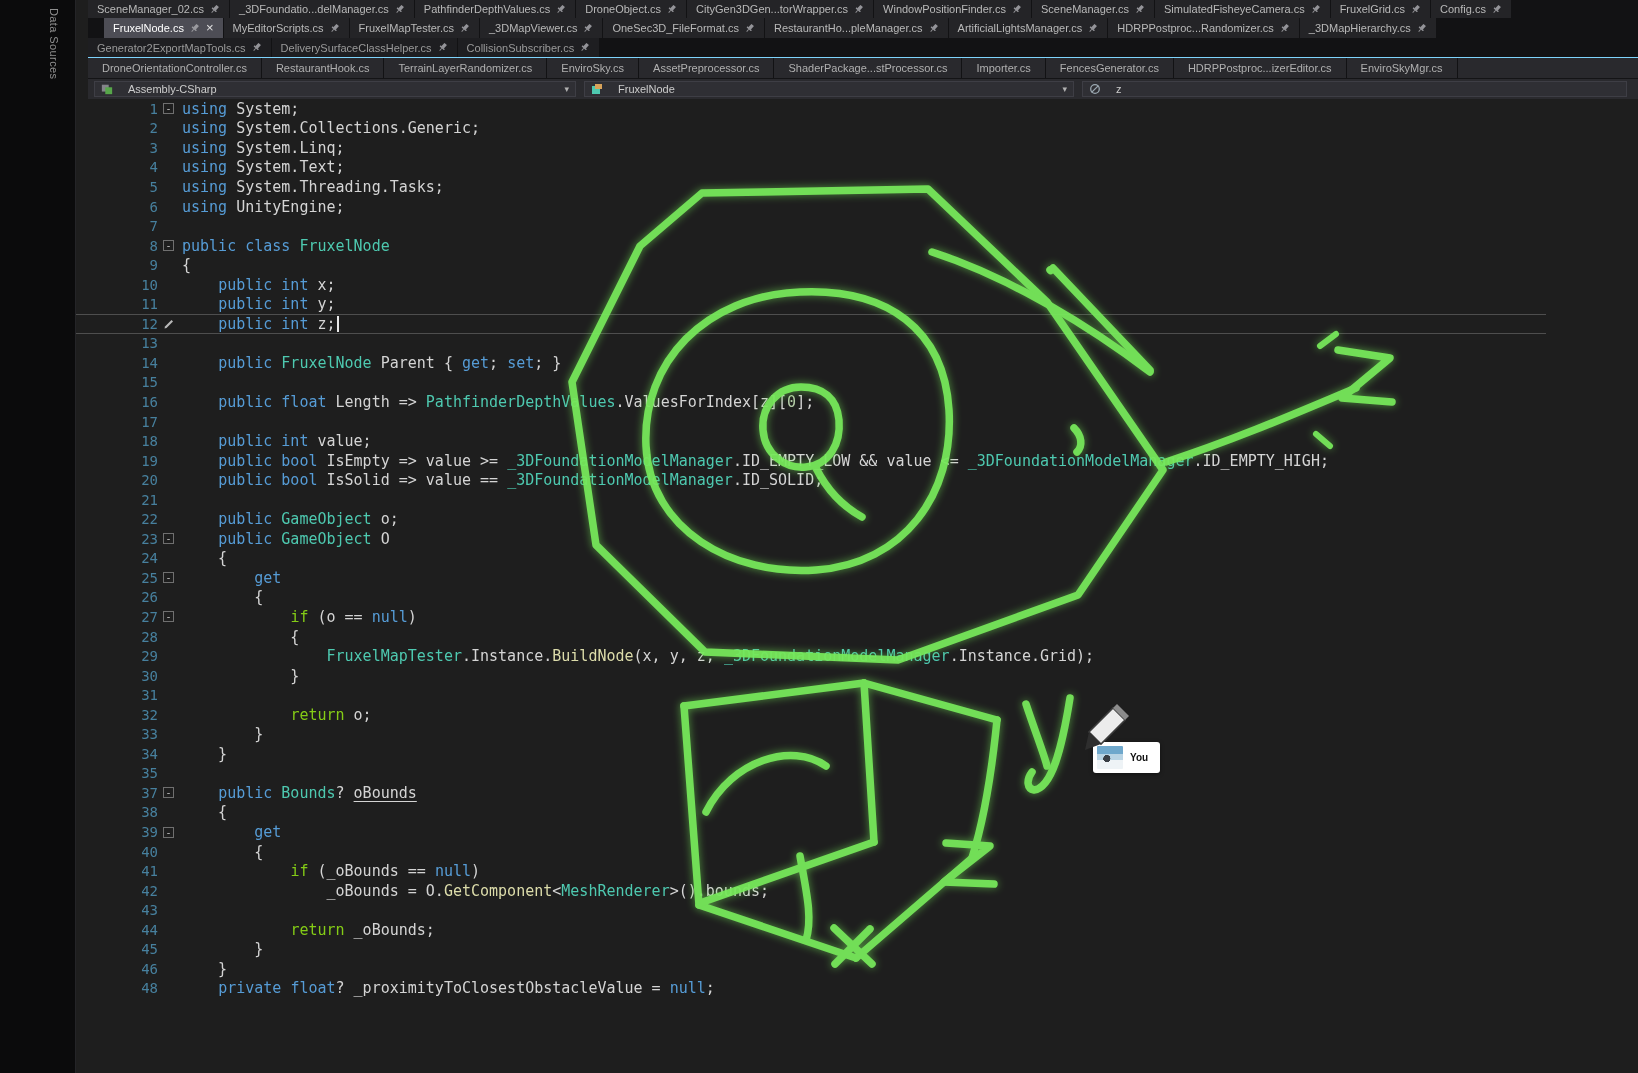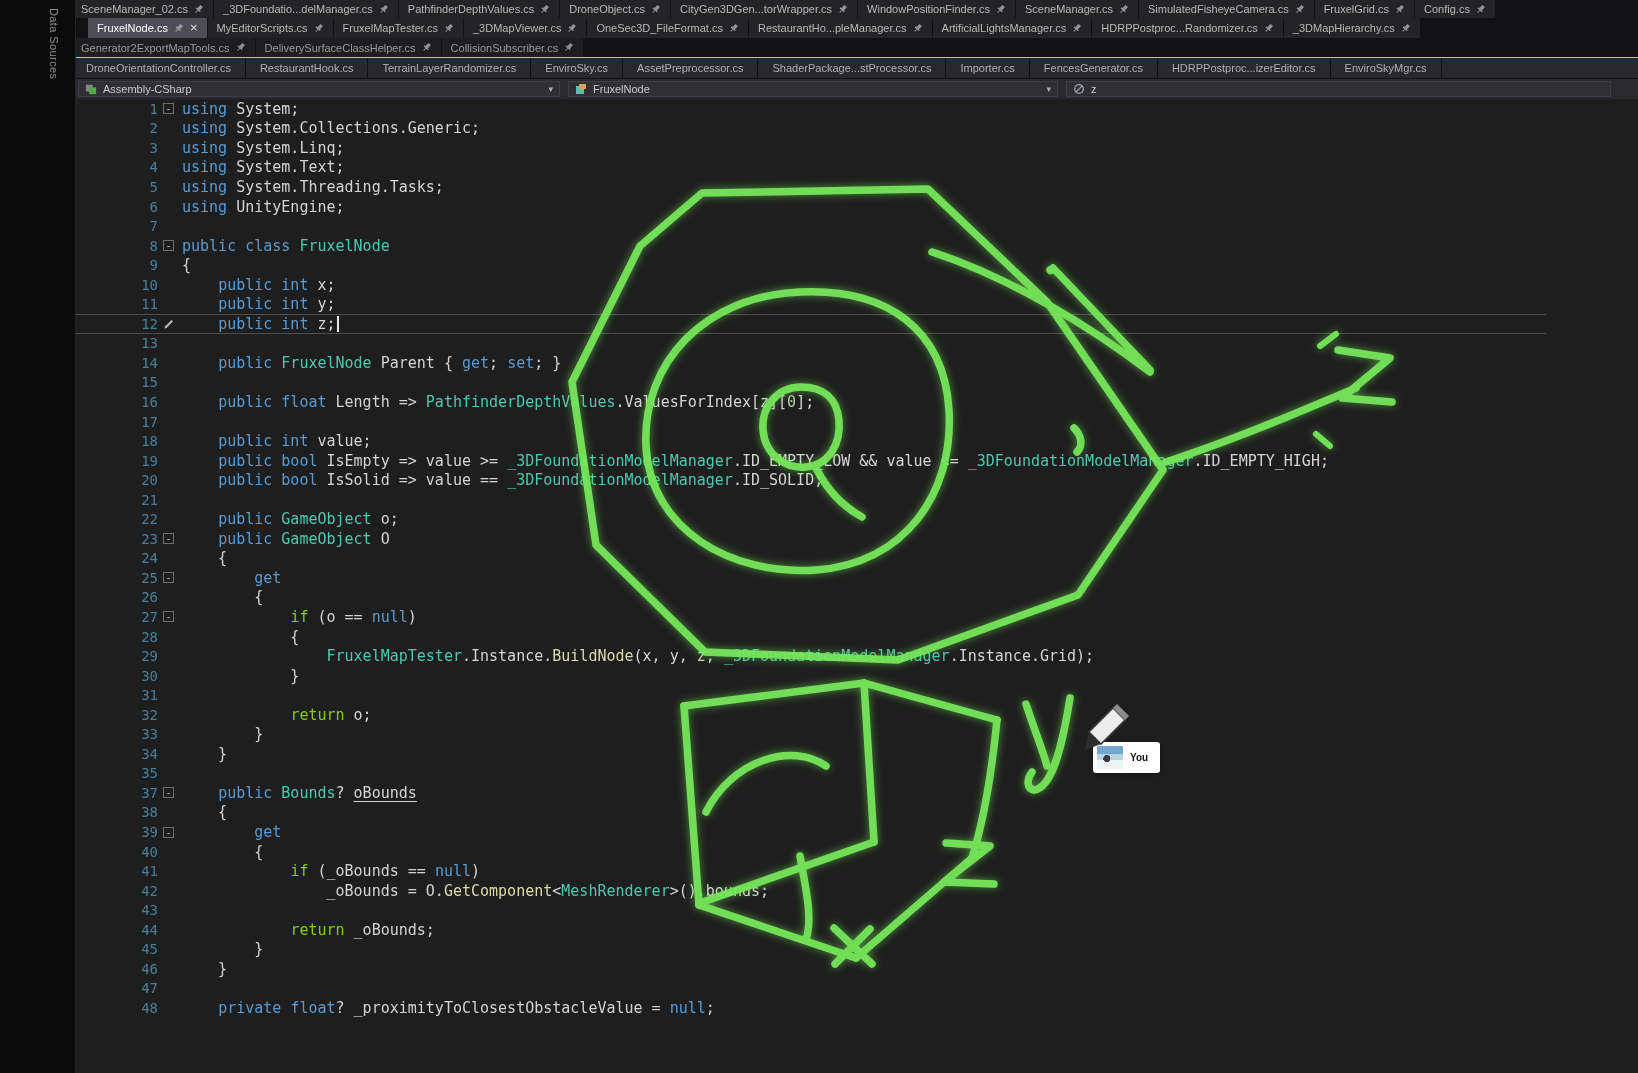--- a/index.html
+++ b/index.html
@@ -2,35 +2,35 @@
 <html><head>
 <meta charset="utf-8">
 <style>
   html,body{margin:0;padding:0;background:#000;}
   .screen{position:relative;width:1638px;height:1073px;background:#1e1e1e;overflow:hidden;
           font-family:"Liberation Sans",sans-serif;}
   
   .rail{position:absolute;left:0;top:0;width:76px;height:100%;background:#0b0b0c;border-right:1px solid #242427;z-index:6;box-sizing:border-box;}
   .rail-label{position:absolute;top:8px;left:48px;writing-mode:vertical-rl;font-size:11px;color:#8f8f8f;letter-spacing:.4px;cursor:pointer;}
   
-  .topbars{position:absolute;left:72px;top:0;right:0;z-index:5;}
+  .topbars{position:absolute;left:88px;top:0;right:0;z-index:5;}
   .tab-row{display:flex;align-items:stretch;background:#121214;overflow:hidden;}
   .row1{height:18px}.row2{height:20px}.row3{height:19px}
   .row4{height:20px;background:#29292d;border-top:1px solid #7dd3fc;}
   .tab{display:flex;align-items:center;gap:5px;padding:0 9px;font-size:11px;color:#b9b9b9;
        background:#242427;margin-right:1px;cursor:pointer;white-space:nowrap;flex:none;}
   .row3 .tab{background:#1e1e21;color:#9a9a9a;}
   .row4 .tab{background:#29292d;color:#b0b0b0;border-right:1px solid #121214;margin-right:0;padding:0 14px;}
   .tab.active{background:#4d4d55;color:#ffffff;margin-left:16px;}
   .tab-close{font-size:13px;line-height:10px;color:#e0e0e0;margin-left:1px;cursor:pointer;}
   .pin{opacity:.85;flex:none;}
   
   .navbar{display:flex;align-items:center;height:20px;background:#2a2a2e;border-top:1px solid #141416;
           padding:0 6px;gap:8px;font-size:11px;color:#cccccc;}
-  .combo{display:flex;align-items:center;gap:6px;height:16px;padding:0 6px;background:#2f2f34;
+  .combo{display:flex;align-items:center;gap:15px;height:16px;padding:0 6px;background:#2f2f34;
          border:1px solid #3e3e45;cursor:pointer;box-sizing:border-box;}
   .combo-project{width:482px;}
   .combo-type{width:490px;}
   .combo-member{width:545px;}
   .chevron{margin-left:auto;font-size:9px;color:#b0b0b0;cursor:pointer;}
   
   .editor{position:absolute;left:76px;top:97px;right:0;bottom:0;background:#1e1e1e;
           font-family:"DejaVu Sans Mono",monospace;font-size:15px;color:#d4d4d4;padding-top:2px;cursor:text;}
   .line{display:flex;width:1470px;height:19.55px;box-sizing:border-box;
         border-top:1px solid transparent;border-bottom:1px solid transparent;align-items:center;}
@@ -591,25 +591,20 @@
           <span class="ln">45</span>
           <span class="fold"></span>
           <span class="codetext"><span class="tk-p">        }</span></span>
         </div>
         <div class="line">
           <span class="ln">46</span>
           <span class="fold"></span>
           <span class="codetext"><span class="tk-p">    }</span></span>
         </div>
         <div class="line">
-          <span class="ln">47</span>
-          <span class="fold"></span>
-          <span class="codetext"></span>
-        </div>
-        <div class="line">
           <span class="ln">48</span>
           <span class="fold"></span>
           <span class="codetext"><span class="tk-p">    </span><span class="tk-k">private</span><span class="tk-p"> </span><span class="tk-k">float</span><span class="tk-p">? _proximityToClosestObstacleValue = </span><span class="tk-k">null</span><span class="tk-p">;</span></span>
         </div>
       </div>
   </div>
 
   <svg class="draw-svg" width="1638" height="1073" viewBox="0 0 1638 1073">
     <g class="draw" fill="none" stroke="#77e95b" stroke-width="7.5" stroke-linecap="round" stroke-linejoin="round" opacity="0.95">
       <path d="M702 193 L928 189 L1047 302 L1163 470 L1078 595 L898 660 L705 652 L596 545 L572 382 L640 246 Z"></path>

